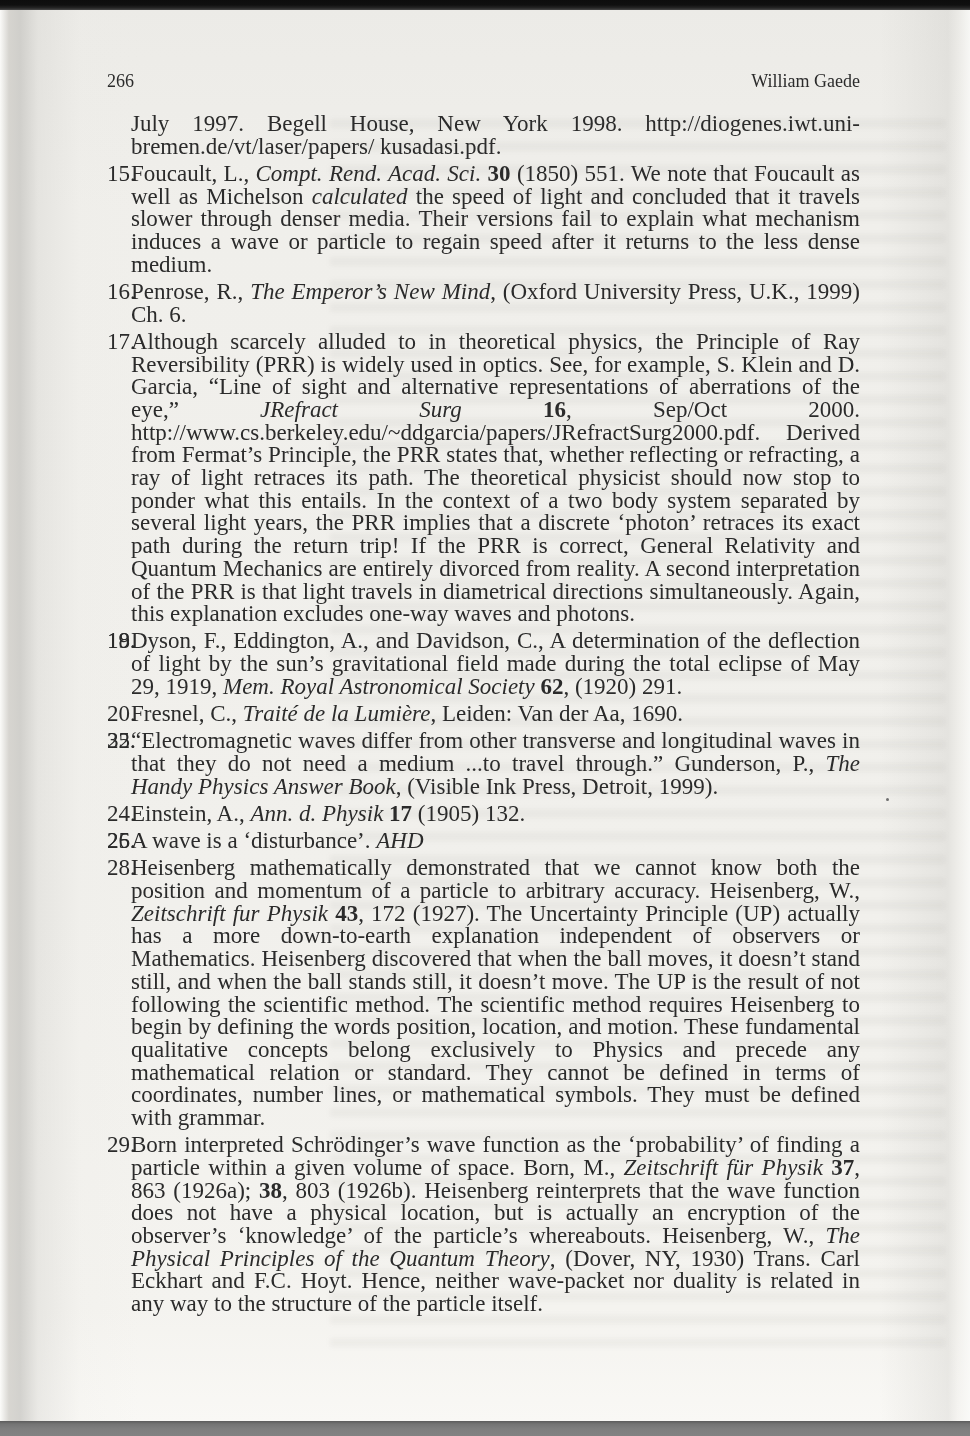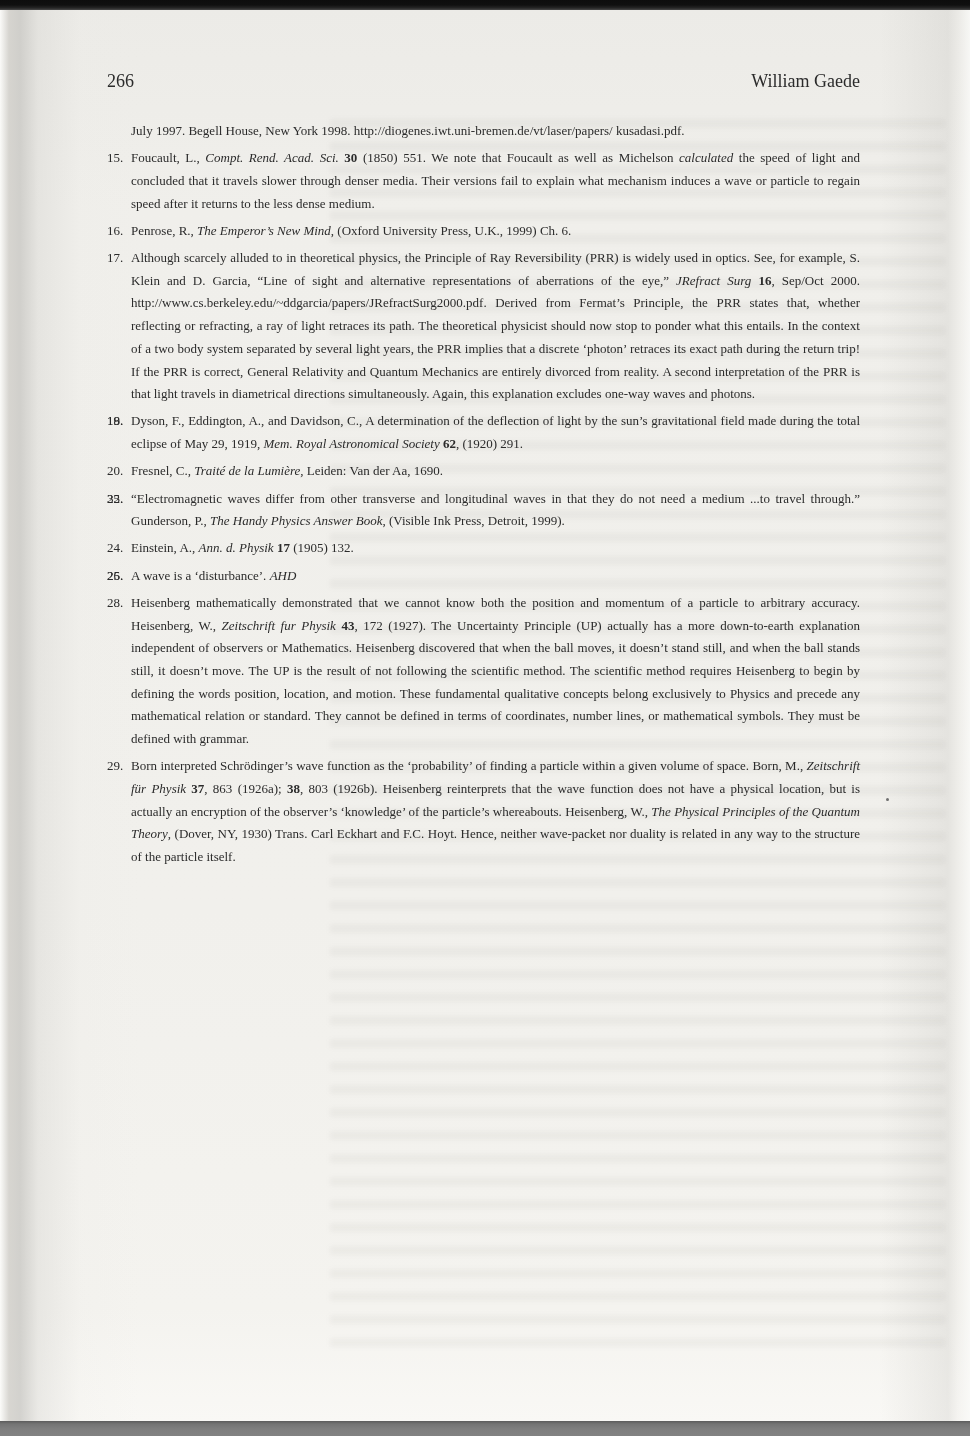--- a/index.html
+++ b/index.html
@@ -51,25 +51,25 @@
   }
   .content {
     position: absolute; left: 107px; top: 62px; width: 753px;
     color: #2b2b2b;
     z-index: 2;
   }
   .pg-header {
     position: relative;
     height: 22px;
     font-size: 18px;
-    margin-bottom: 27px;
+    margin-bottom: 20px;
   }
   .pg-num { position: absolute; left: 0; top: 0; }
   .pg-title { position: absolute; left: 0; right: 0; text-align: right; top: 0; }
-  .refs { font-size: 13px; line-height: 22.7px; }
+  .refs { font-size: 23px; line-height: 22.7px; }
   .ref {
     position: relative;
     padding-left: 24px;
     margin-bottom: 4.5px;
     text-align: justify;
   }
   .ref-num { position: absolute; left: 0; top: 0; }
   .it { font-style: italic; }
   .bd { font-weight: bold; }
   .speck {

